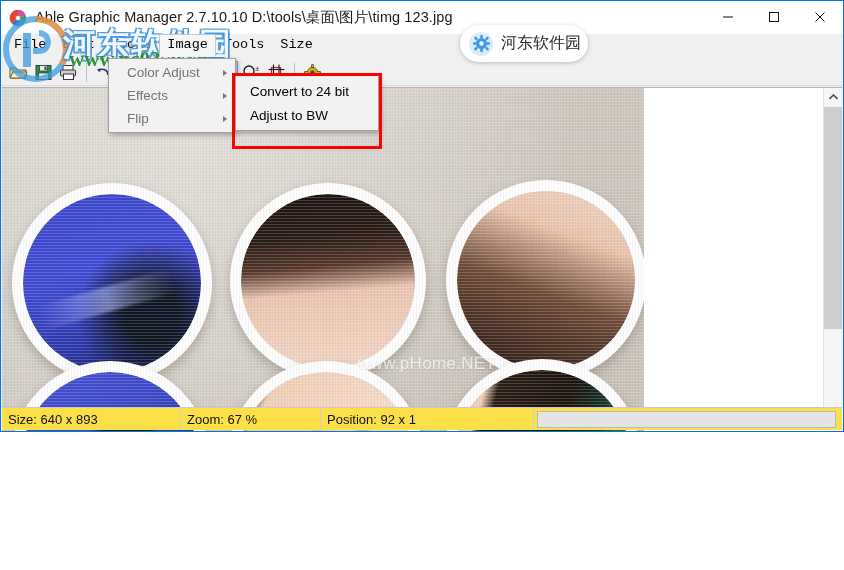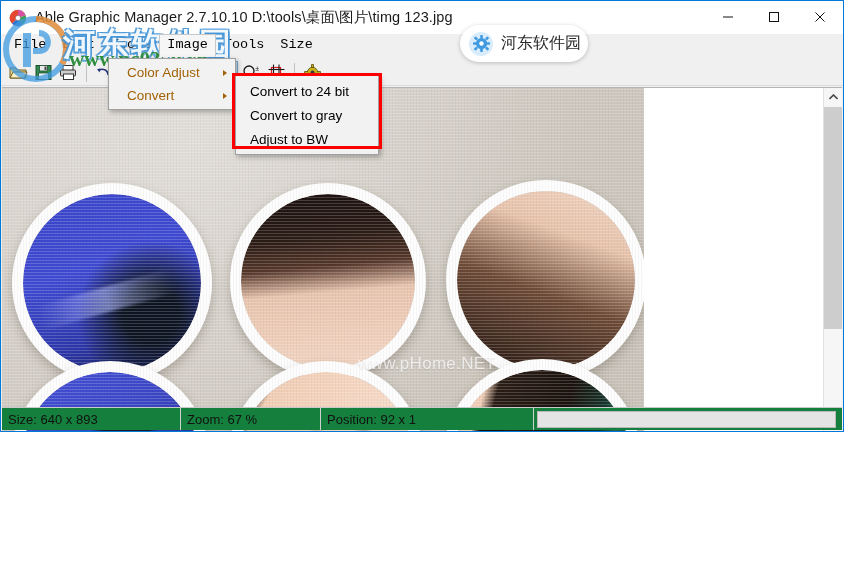--- a/index.html
+++ b/index.html
@@ -307,21 +307,21 @@
     background: #cdcdcd;
   }
 
   
   .statusbar {
     position: absolute;
     left: 1px;
     bottom: 1px;
     width: 840px;
     height: 23px;
-    background: #15803d;
+    background: #fde047;
     border-top: 1px solid #c9c9c9;
     display: flex;
     align-items: flex-end;
     box-sizing: border-box;
   }
   .sb-cell {
     font-size: 13px;
     color: #111;
     height: 22px;
     display: flex;
@@ -362,21 +362,21 @@
     z-index: 80;
     box-sizing: border-box;
   }
   .dd-row {
     height: 23px;
     display: flex;
     align-items: center;
     padding-left: 18px;
     padding-right: 6px;
     font-size: 13.5px;
-    color: #a16207;
+    color: #737373;
     position: relative;
     box-sizing: border-box;
   }
   .dd-row.selected {
     background: #0f7fdd;
     color: #ffffff;
   }
   .dd-arrow {
     position: absolute;
     right: 8px;
@@ -679,28 +679,31 @@
       <div class="sb-progress"></div>
     </div>
   </div>
 
   <div class="dropdown">
     <div class="dd-row">
       <span>Color Adjust</span>
       <span class="dd-arrow"></span>
     </div>
     <div class="dd-row">
-      <span>Convert</span>
+      <span>Effects</span>
+      <span class="dd-arrow"></span>
+    </div>
+    <div class="dd-row">
+      <span>Flip</span>
       <span class="dd-arrow"></span>
     </div>
   </div>
 
   <div class="submenu">
     <div class="sm-row">Convert to 24 bit</div>
-    <div class="sm-row">Convert to gray</div>
     <div class="sm-row">Adjust to BW</div>
   </div>
   <div class="highlight-box"></div>
 
   <div class="wm-logo">
     <svg width="78" height="68" viewBox="0 0 78 68">
       <circle cx="33" cy="34" r="30" fill="none" stroke="#3e9ae0" stroke-width="6" opacity="0.85"></circle>
       <path d="M33 4 a30 30 0 0 1 26 45" fill="none" stroke="#f08c2e" stroke-width="6" opacity="0.9"></path>
       <path d="M20 18 h8 v34 h-8 z" fill="#3e9ae0" opacity="0.85"></path>
       <path d="M36 18 c12 0 12 18 0 18 h-6" fill="none" stroke="#3e9ae0" stroke-width="6" opacity="0.85"></path>

